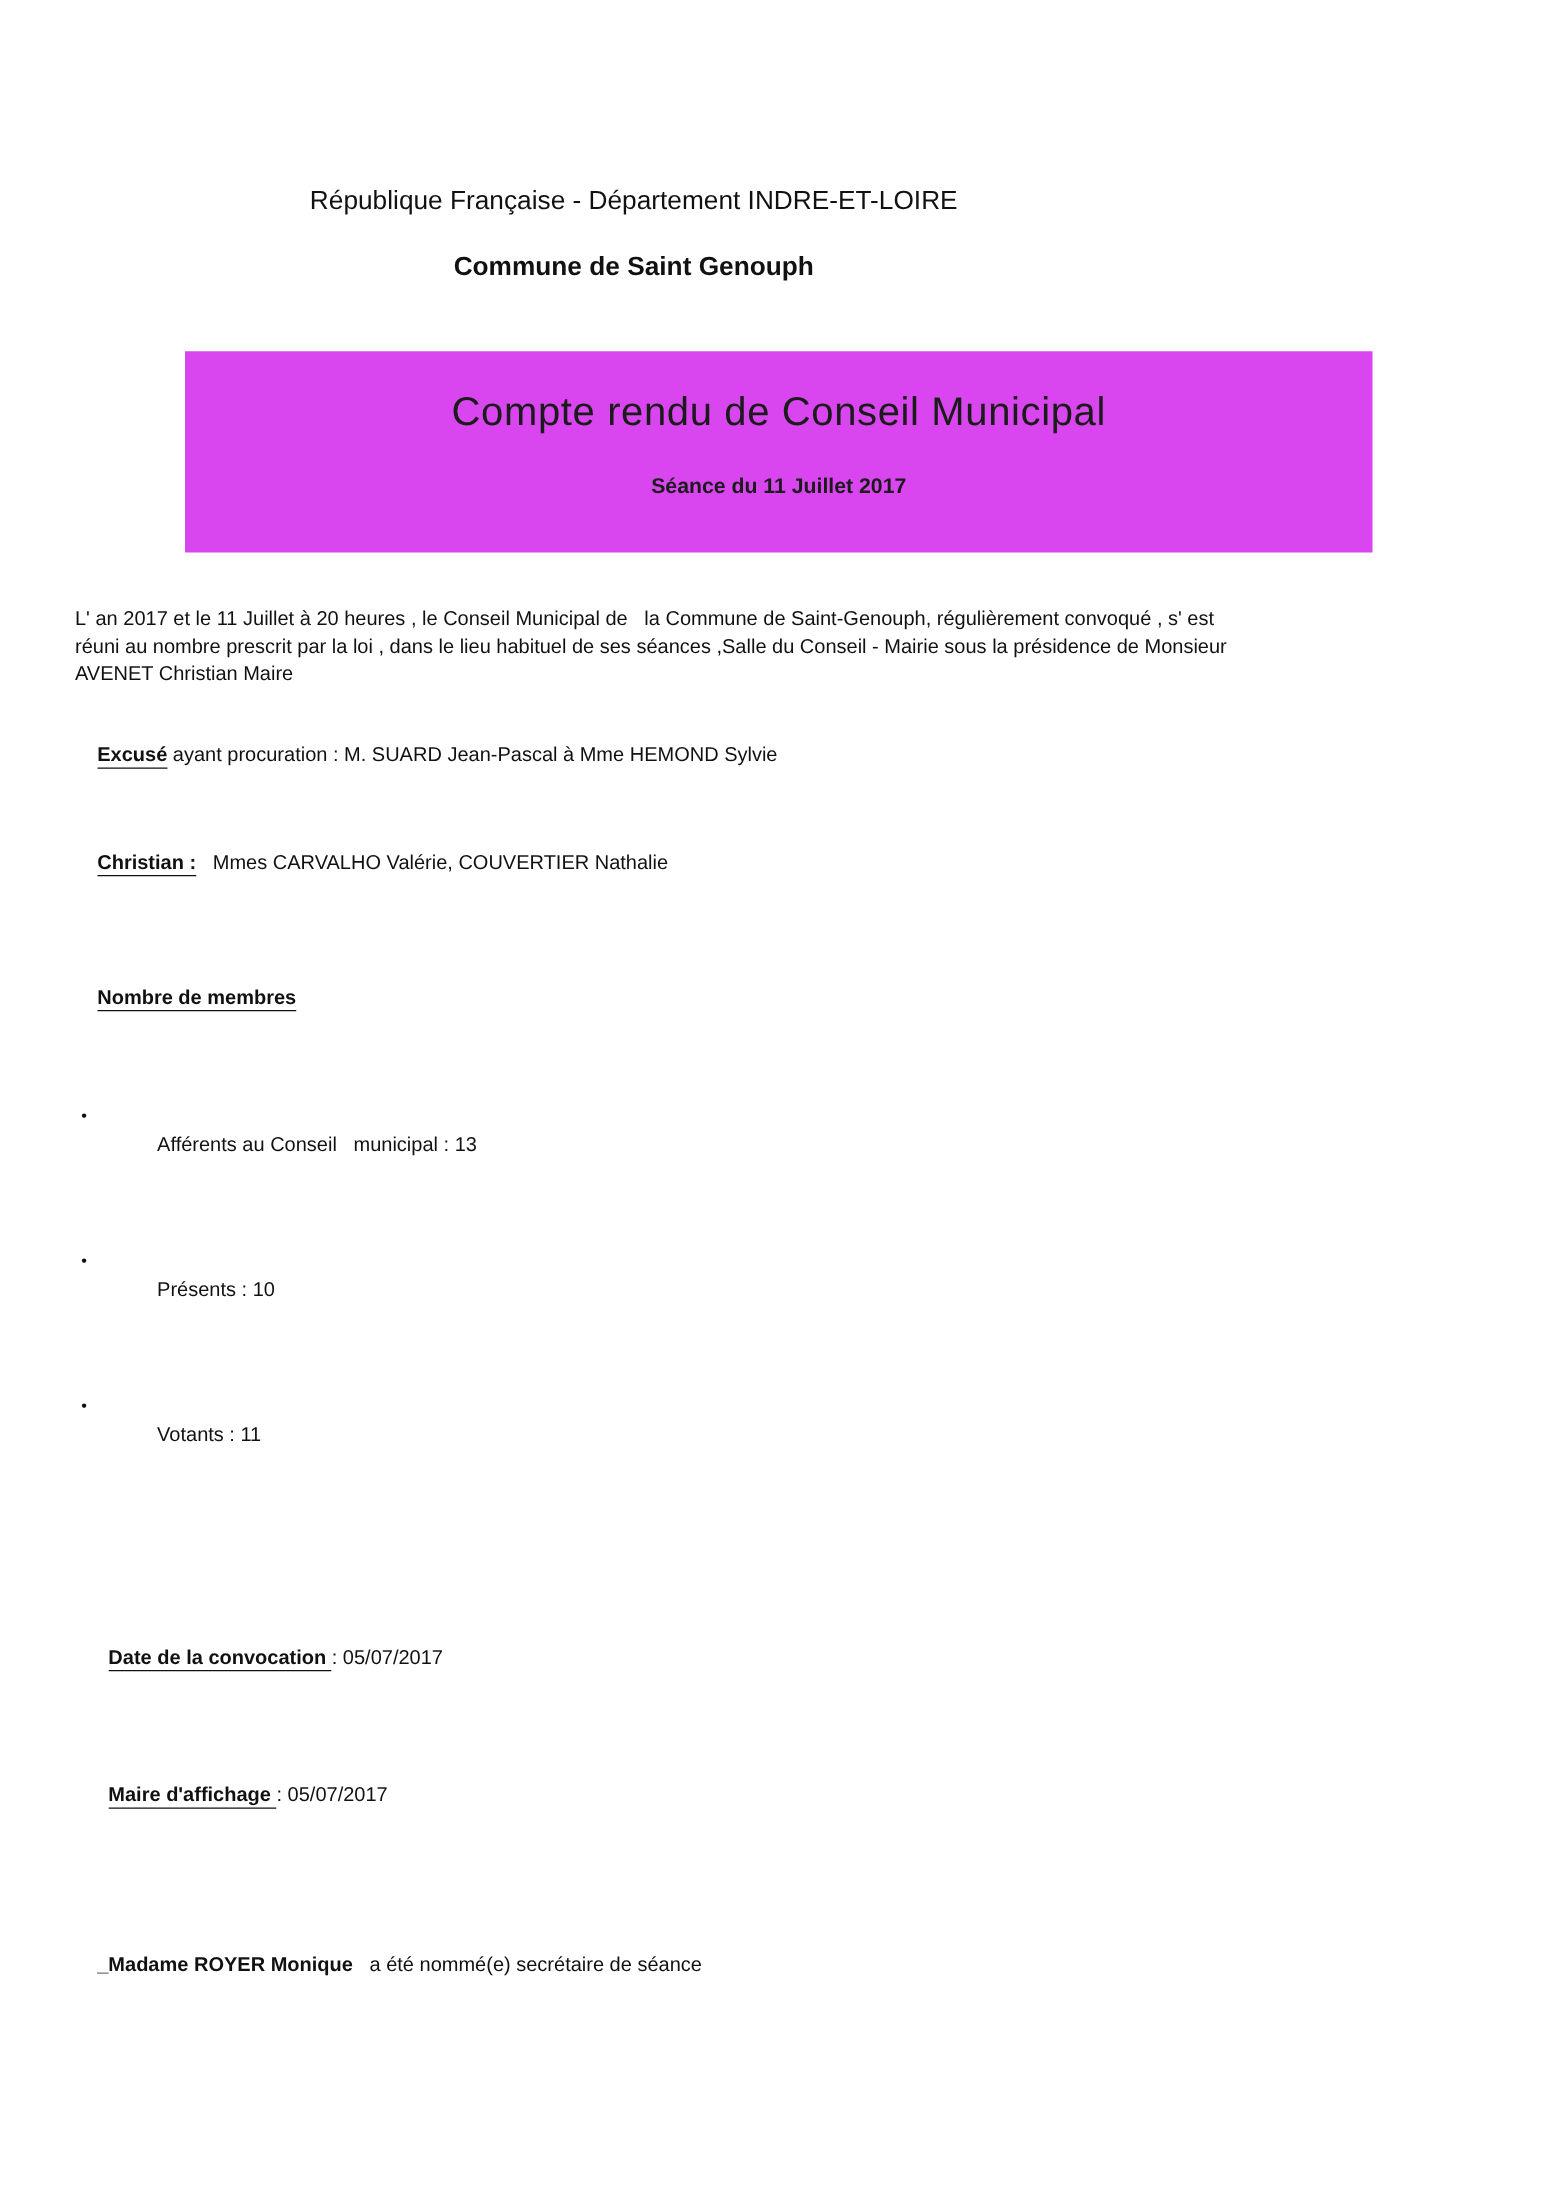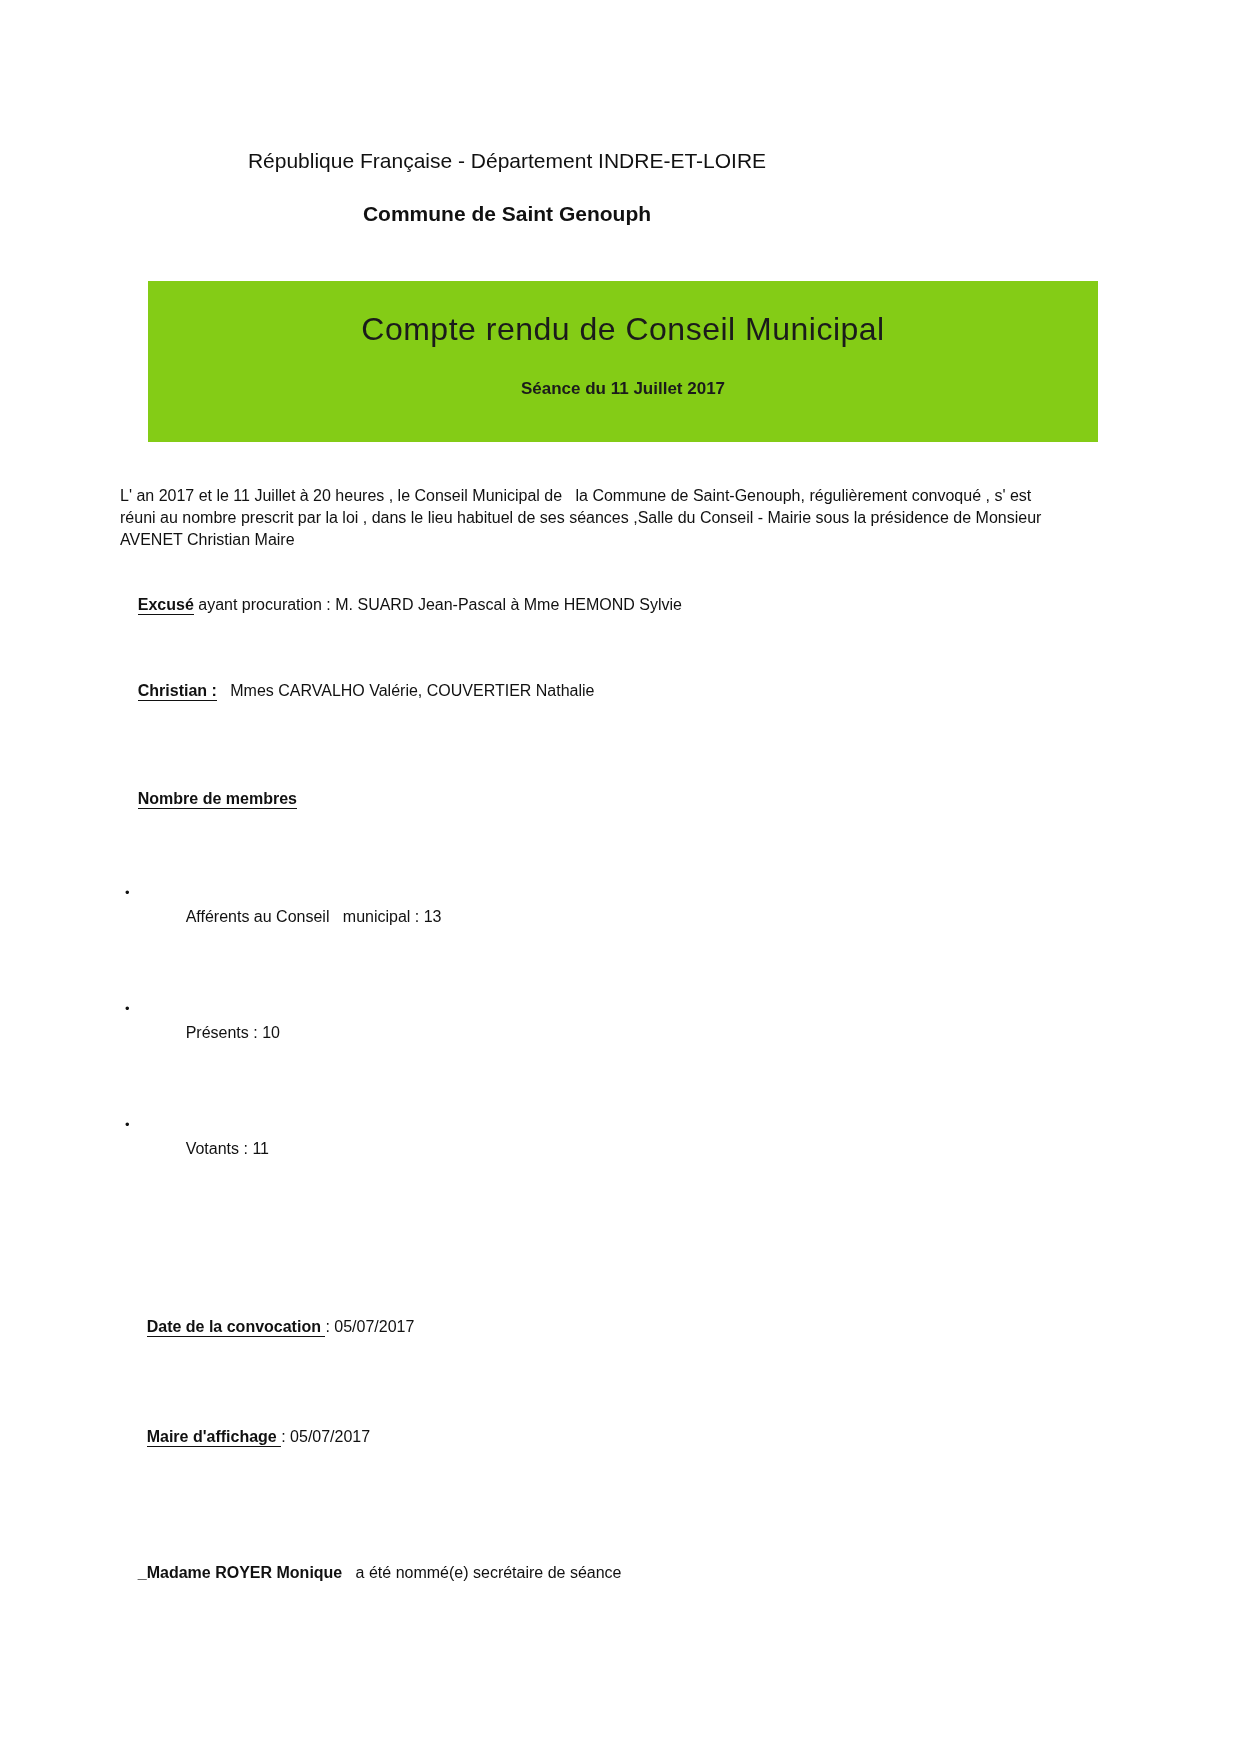--- a/index.html
+++ b/index.html
@@ -52,21 +52,21 @@
     letter-spacing: 0.5px;
     font-weight: normal;
   }
   .banner-subtitle {
     margin-top: 30px;
     font-size: 17px;
     line-height: 26px;
     font-weight: bold;
   }
   .body-block {
-    margin-left: 120px;
+    margin-left: 60px;
     width: 940px;
     white-space: pre-wrap;
   }
   .b { font-weight: bold; }
   .u { border-bottom: 1.6px solid currentColor; padding-bottom: 1px; }
   .mt-intro     { margin-top: 43px; }
   .mt-present   { margin-top: 23px; }
   .mt-excused   { margin-top: 21px; }
   .mt-absent    { margin-top: 20px; }
   .mt-members   { margin-top: 42px; }
@@ -90,21 +90,21 @@
 </style>
 </head>
 <body style="background: rgb(255, 255, 255);">
 
 <div class="doc" style="color: rgb(17, 17, 17);">
 
   <div class="center top-line">République Française - Département INDRE-ET-LOIRE</div>
 
   <div class="center commune-line">Commune de Saint Genouph</div>
 
-  <div class="banner" style="background: #84cc16;">
+  <div class="banner" style="background: #d946ef;">
     <div class="banner-title">Compte rendu de Conseil Municipal</div>
     <div class="banner-subtitle">Séance du 11 Juillet 2017</div>
   </div>
 
   <div class="body-block mt-intro">L' an 2017 et le 11 Juillet à 20 heures , le Conseil Municipal de   la Commune de Saint-Genouph, régulièrement convoqué , s' est réuni au nombre prescrit par la loi , dans le lieu habituel de ses séances ,Salle du Conseil - Mairie sous la présidence de Monsieur   AVENET Christian Maire</div>
 
 
   <div class="body-block mt-excused">
     <span class="b u">Excusé</span><span> ayant procuration : M. SUARD Jean-Pascal à Mme HEMOND Sylvie</span>
   </div>

